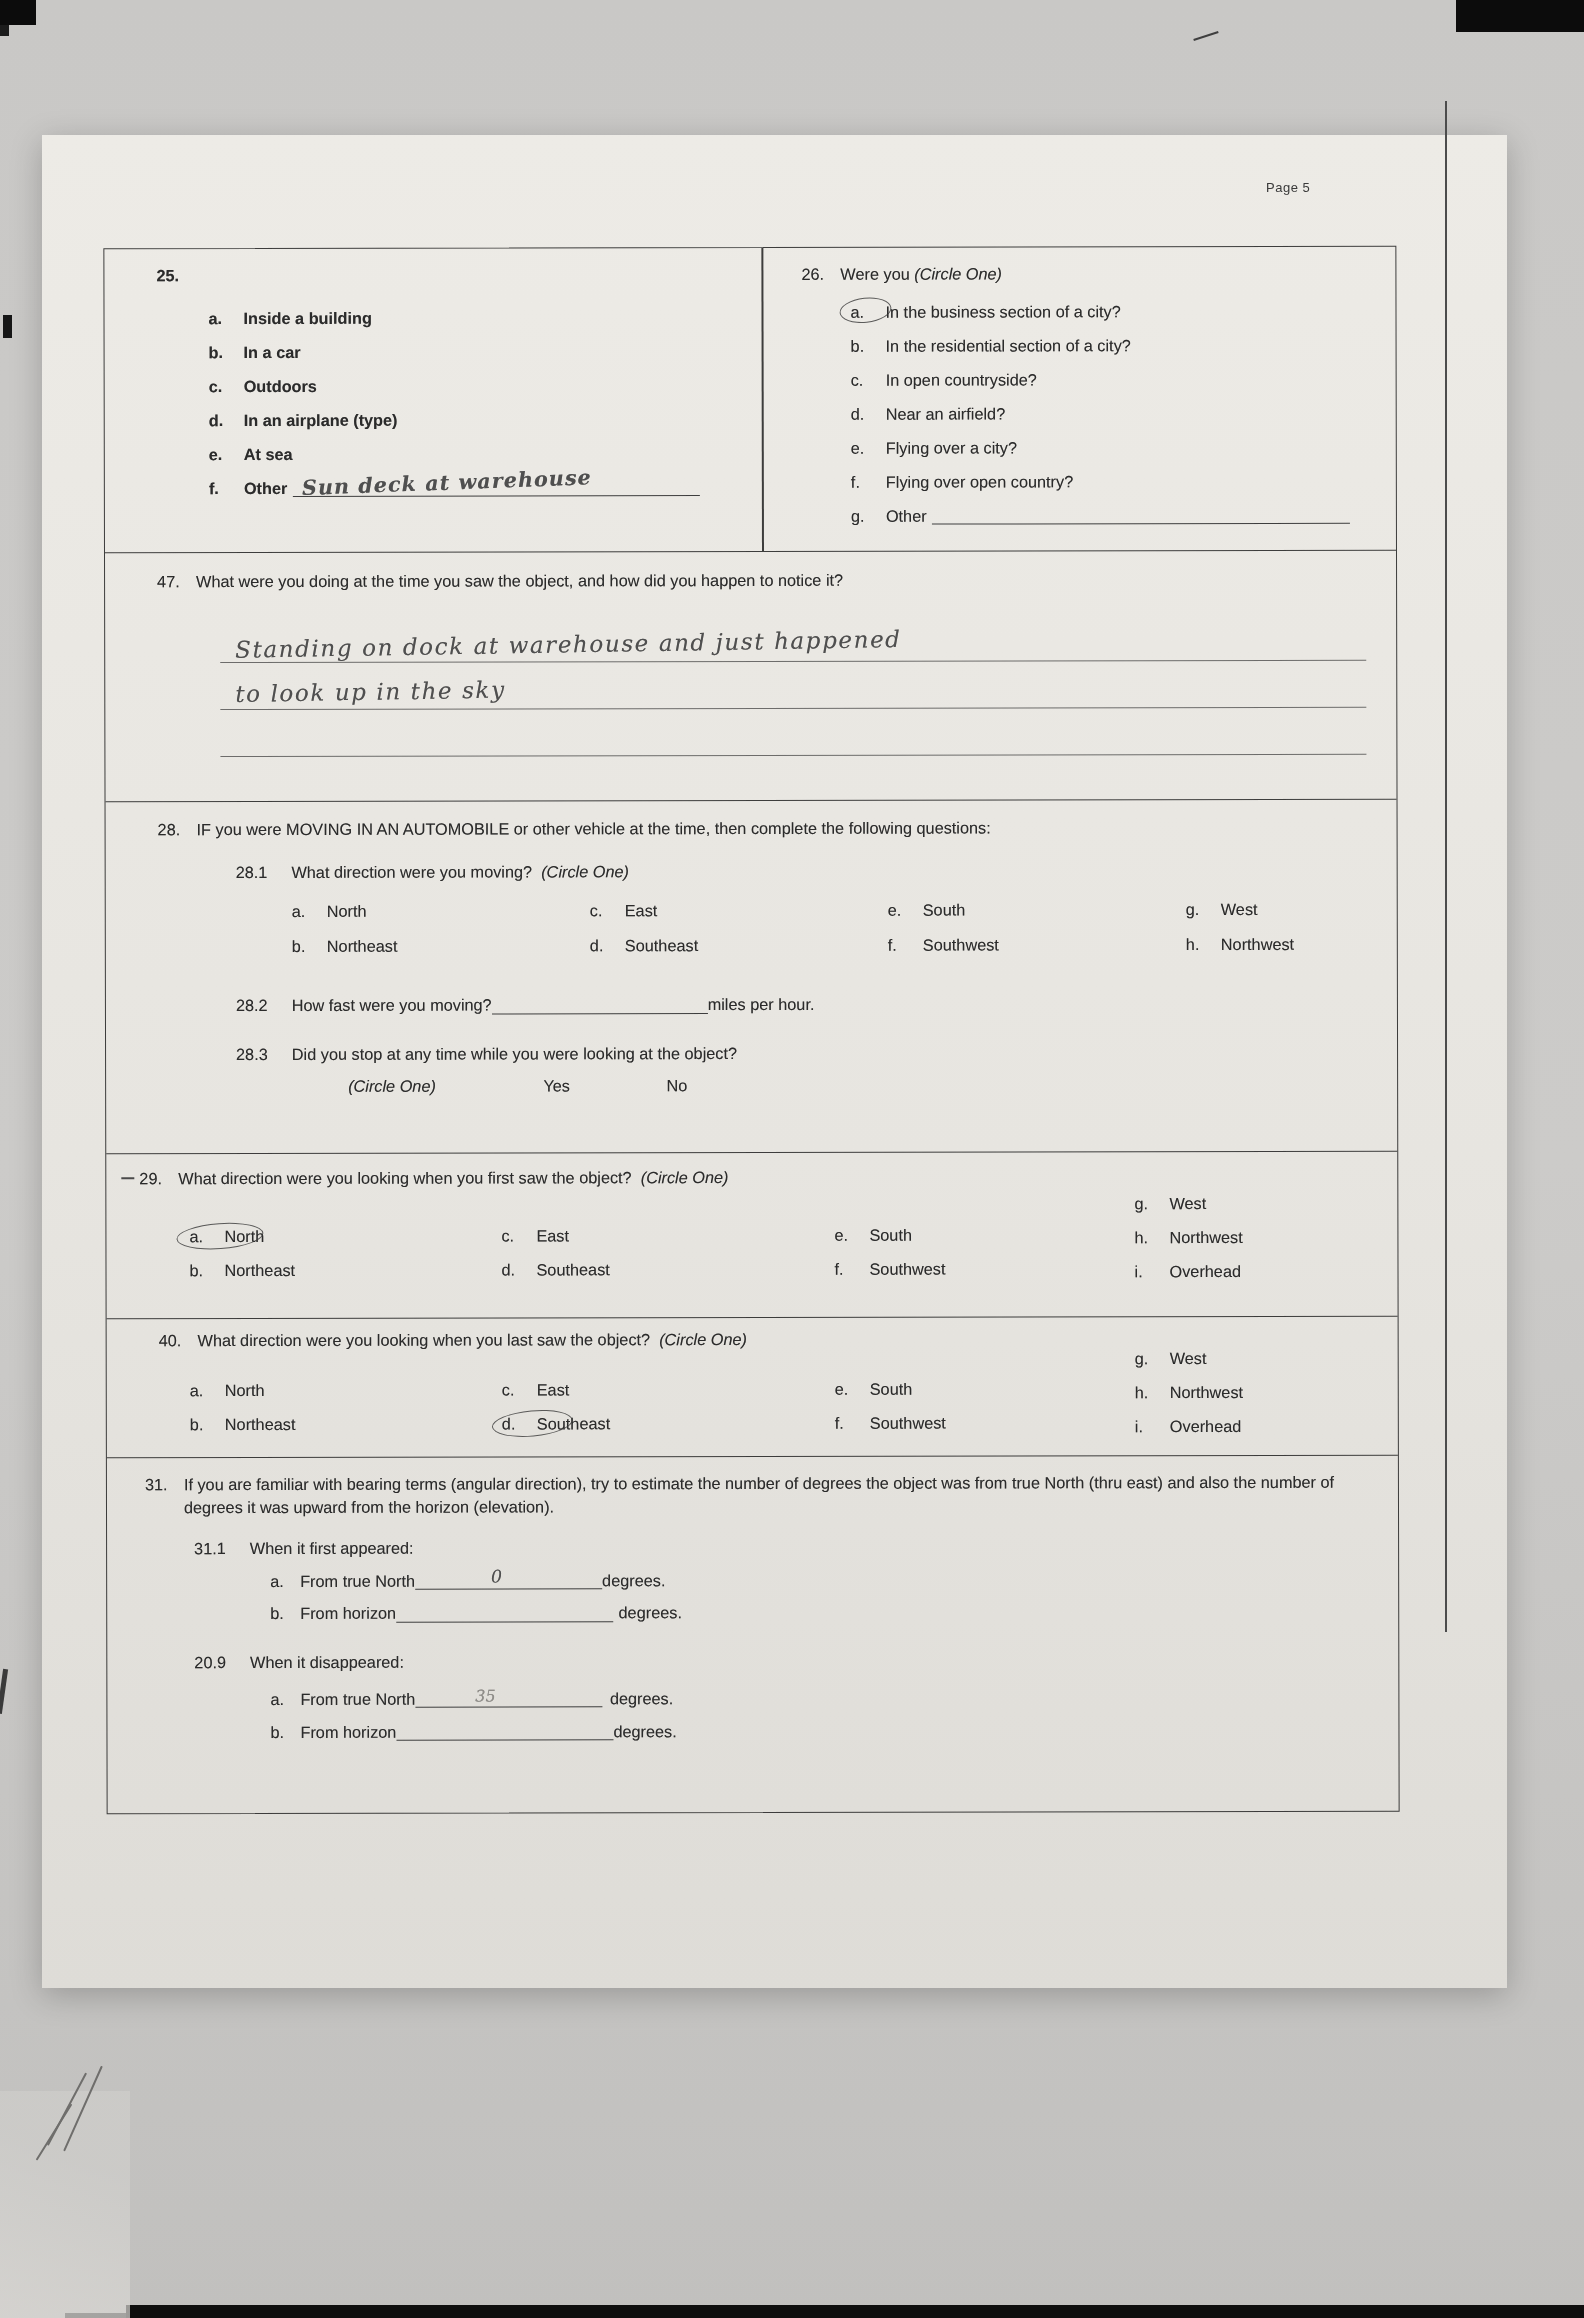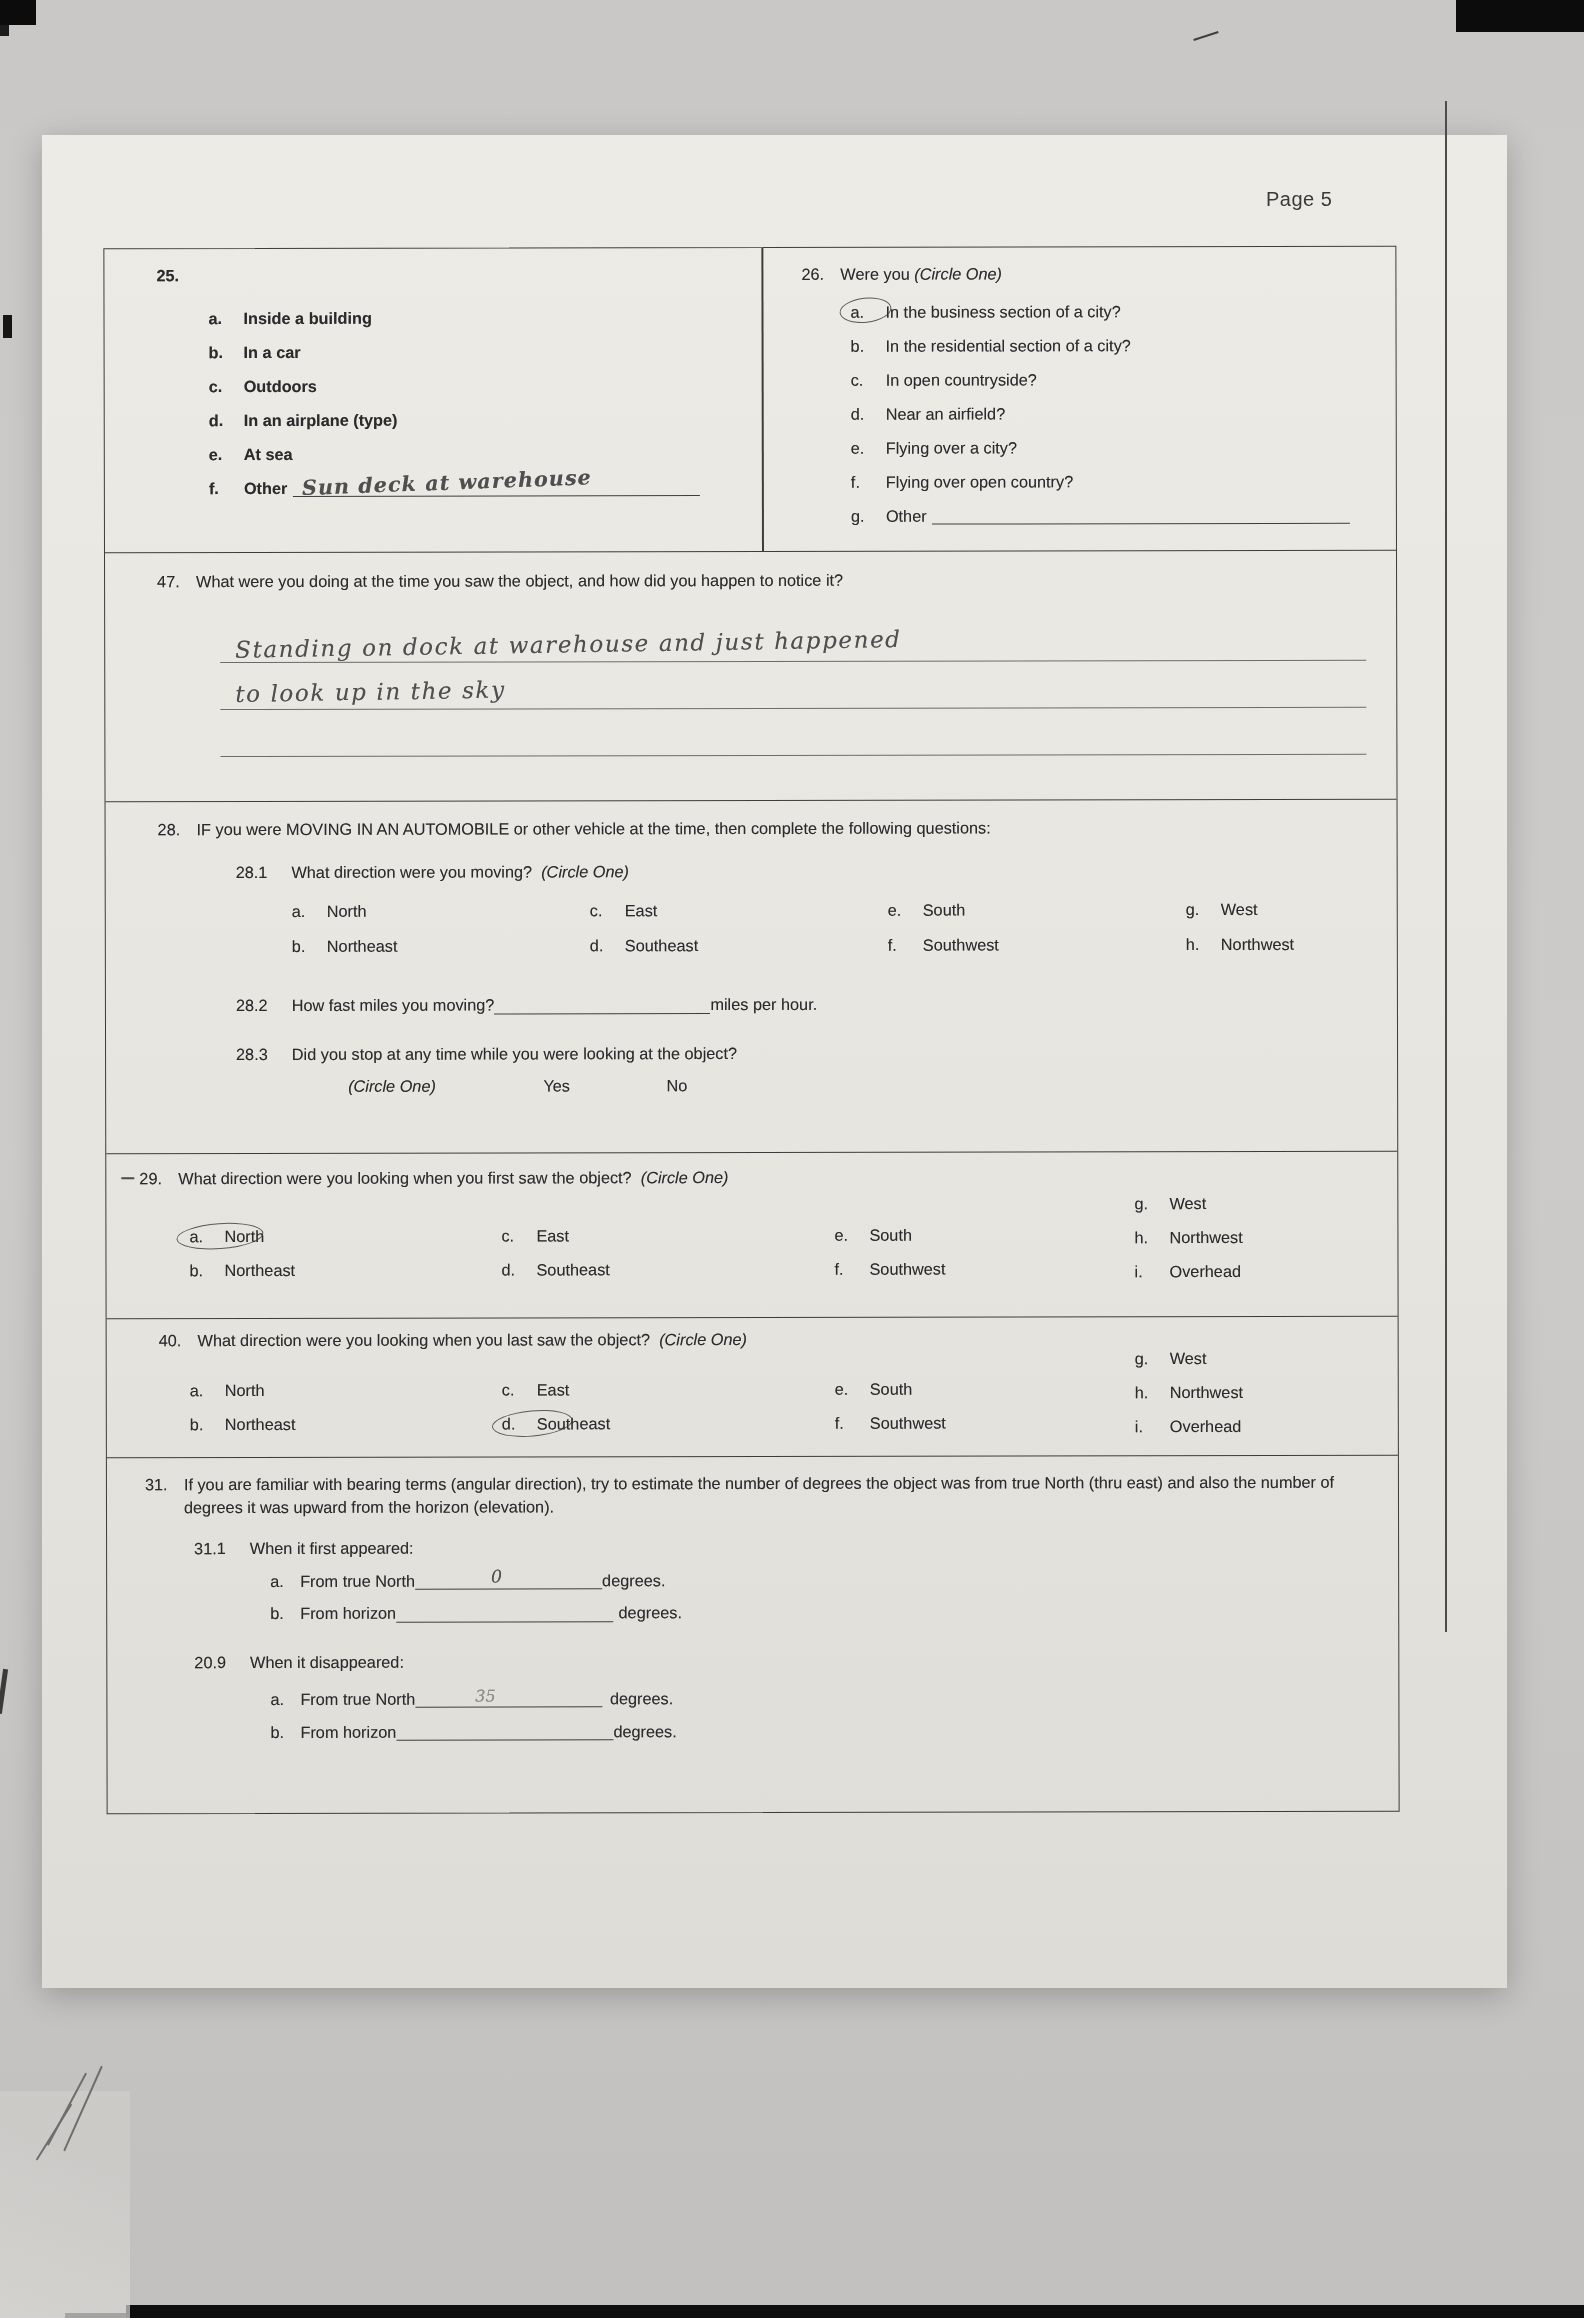--- a/index.html
+++ b/index.html
@@ -7,21 +7,21 @@
   #scan {
     position:relative; width:1585px; height:2319px; overflow:hidden;
     background:linear-gradient(180deg,#c9c8c6 0%,#cccbc9 50%,#c1c0be 100%);
     font-family:"Liberation Sans", sans-serif; color:#2b2b2b;
   }
   #paper {
     position:absolute; left:42px; top:135px; width:1465px; height:1853px;
     background:linear-gradient(180deg,#edebe6 0%,#e7e5e0 55%,#dedcd7 100%);
     box-shadow:0 6.5px 30px rgba(0,0,0,0.22);
   }
-  .pagenum { position:absolute; left:1224px; top:45px; font-size:20px; letter-spacing:0.5px; color:#3a3a3a;margin-top:8px; }
+  .pagenum { position:absolute; left:1224px; top:45px; font-size:13px; letter-spacing:0.5px; color:#3a3a3a; }
   #formbox {
     position:absolute; left:63px; top:112px; width:1293px; height:1566px;
     border:1.6px solid rgba(30,30,30,0.85);
     display:flex; flex-direction:column;
     font-size:16.3px; line-height:1.4;
     text-shadow:0 0 0.5px rgba(30,30,30,0.35);
     transform:rotate(-0.12deg);
   }
   .sec { position:relative; flex:0 0 auto; }
   .sec + .sec { border-top:1.6px solid rgba(30,30,30,0.85); }
@@ -225,21 +225,21 @@
             <div class="opt"><span class="letter">f.</span><span>Southwest</span></div>
           </div>
           <div class="gcol">
             <div class="opt"><span class="letter">g.</span><span>West</span></div>
             <div class="opt"><span class="letter">h.</span><span>Northwest</span></div>
           </div>
         </div>
 
         <div class="line282">
           <span class="subnum">28.2</span>
-          <span>How fast miles you moving?</span><span class="blank blank-282"></span><span>miles per hour.</span>
+          <span>How fast were you moving?</span><span class="blank blank-282"></span><span>miles per hour.</span>
         </div>
 
         <div class="line283">
           <span class="subnum">28.3</span>
           <span>Did you stop at any time while you were looking at the object?</span>
         </div>
         <div class="yesno">
           <span class="cnote">(Circle One)</span>
           <span class="yes">Yes</span>
           <span class="no">No</span>

